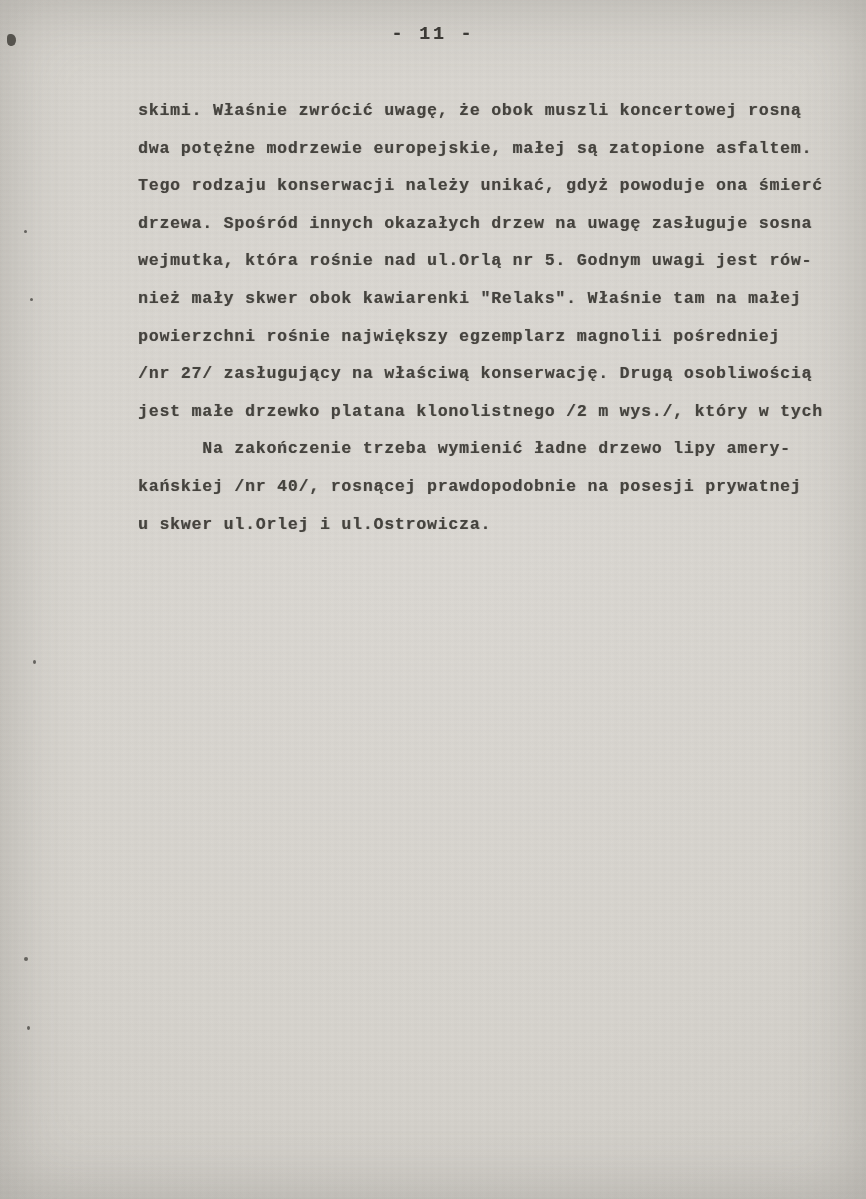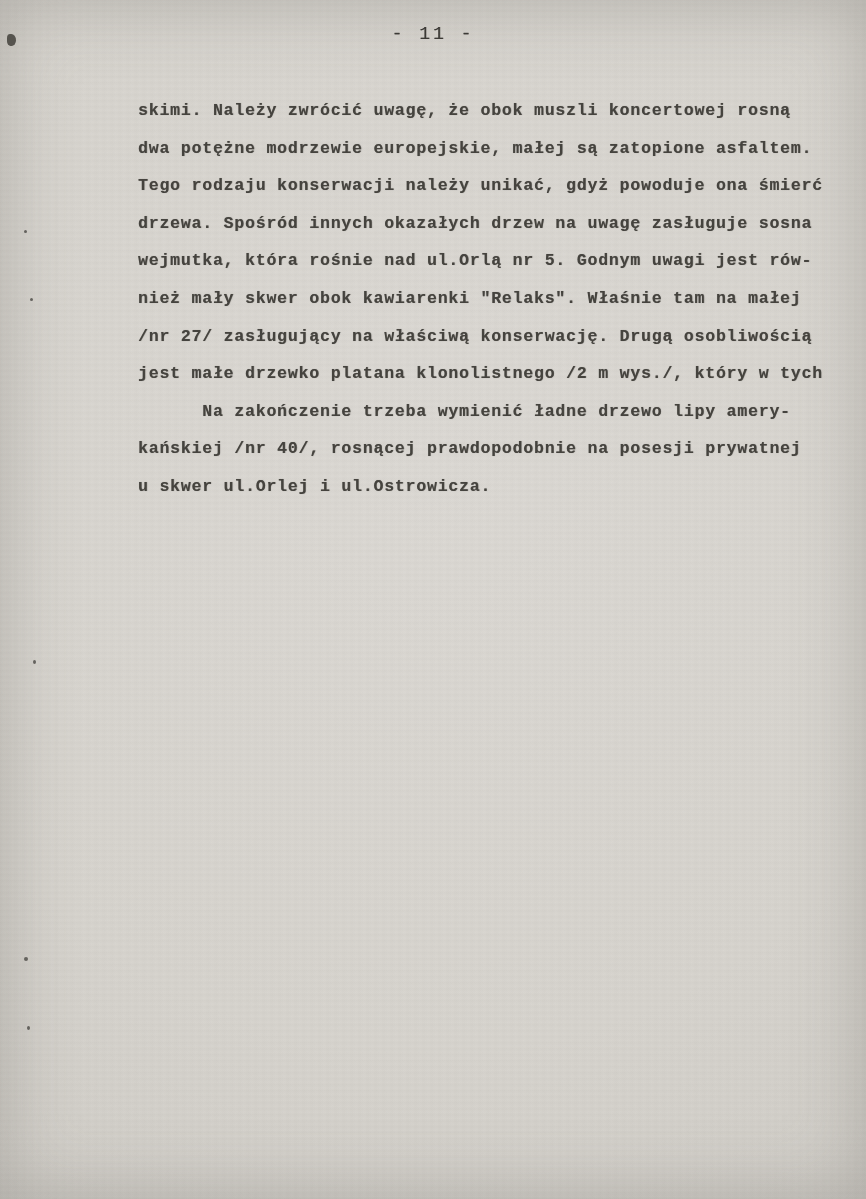--- a/index.html
+++ b/index.html
@@ -21,21 +21,21 @@
     background:
       repeating-linear-gradient(0deg, rgba(120,118,112,0.03) 0px, rgba(255,255,255,0.02) 3px, rgba(120,118,112,0.03) 6px),
       repeating-linear-gradient(90deg, rgba(120,118,112,0.02) 0px, rgba(255,255,255,0.02) 4px, rgba(120,118,112,0.02) 8px);
     pointer-events: none;
   }
   .page-number {
     position: absolute;
     top: 24px; left: 0; right: 0;
     text-align: center;
     font-size: 18px;
-    font-weight: normal;
+    font-weight: bold;
     letter-spacing: 3px;
     color: #3c3a36;
     text-shadow: 0.4px 0.4px 0.6px rgba(50,48,44,0.55);
   }
   .text-block {
     position: absolute;
     top: 92px;
     left: 138px;
     width: 712px;
   }
@@ -75,25 +75,26 @@
   <div class="speck s1"></div>
   <div class="speck s2"></div>
   <div class="speck s3"></div>
   <div class="speck s4"></div>
   <div class="speck s5"></div>
   <div class="speck s6"></div>
 
   <div class="page-number">- 11 -</div>
 
   <div class="text-block">
-    <div class="line">skimi. Należy zwrócić uwagę, że obok muszli koncertowej rosną</div>
+    <div class="line">skimi. Właśnie zwrócić uwagę, że obok muszli koncertowej rosną</div>
     <div class="line">dwa potężne modrzewie europejskie, małej są zatopione asfaltem.</div>
     <div class="line">Tego rodzaju konserwacji należy unikać, gdyż powoduje ona śmierć</div>
     <div class="line">drzewa. Spośród innych okazałych drzew na uwagę zasługuje sosna</div>
     <div class="line">wejmutka, która rośnie nad ul.Orlą nr 5. Godnym uwagi jest rów-</div>
     <div class="line">nież mały skwer obok kawiarenki "Relaks". Właśnie tam na małej</div>
+    <div class="line">powierzchni rośnie największy egzemplarz magnolii pośredniej</div>
     <div class="line">/nr 27/ zasługujący na właściwą konserwację. Drugą osobliwością</div>
     <div class="line">jest małe drzewko platana klonolistnego /2 m wys./, który w tych</div>
     <div class="line">      Na zakończenie trzeba wymienić ładne drzewo lipy amery-</div>
     <div class="line">kańskiej /nr 40/, rosnącej prawdopodobnie na posesji prywatnej</div>
     <div class="line">u skwer ul.Orlej i ul.Ostrowicza.</div>
   </div>
 </div>
 
 </body></html>

